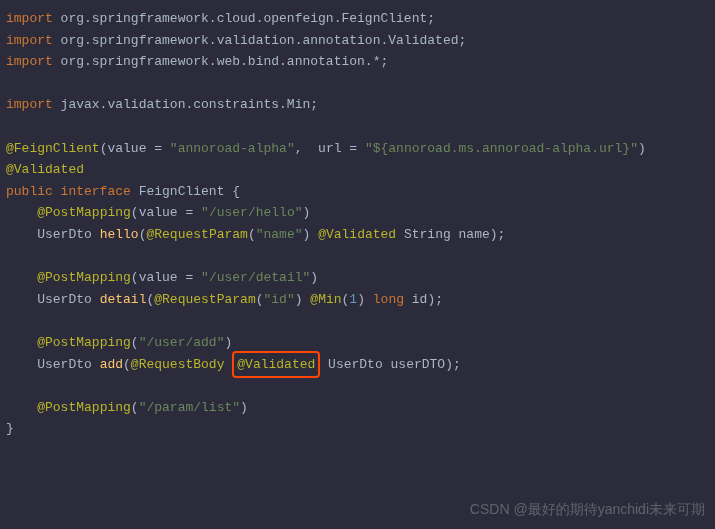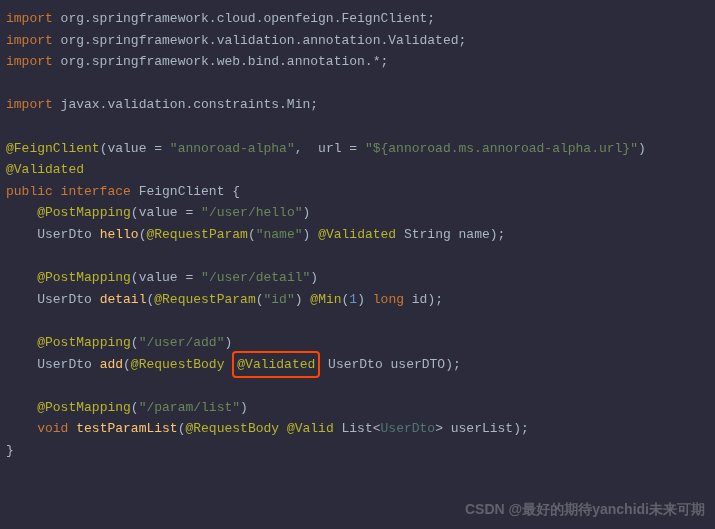--- a/index.html
+++ b/index.html
@@ -31,21 +31,20 @@
       display: inline-block;
       margin: -3px 0;
     }
     .watermark {
       position: absolute;
       bottom: 8px;
       right: 10px;
       color: rgba(200,200,200,0.35);
       font-size: 14px;
       font-family: sans-serif;
-      font-weight: bold;
     }
   </style>
 </head>
 <body>
 
 <div>
 <div class="line"><span class="kw">import</span><span> org.springframework.cloud.openfeign.FeignClient;</span></div>
 <div class="line"><span class="kw">import</span><span> org.springframework.validation.annotation.Validated;</span></div>
 <div class="line"><span class="kw">import</span><span> org.springframework.web.bind.annotation.*;</span></div>
 <div class="line"> </div>
@@ -61,17 +60,16 @@
 
 <div class="line"><span>    </span><span class="ann">@PostMapping</span><span>(</span><span>value</span><span> = </span><span class="str">"/user/detail"</span><span>)</span></div>
 <div class="line"><span>    </span><span>UserDto </span><span class="method">detail</span><span>(</span><span class="ann">@RequestParam</span><span>(</span><span class="str">"id"</span><span>) </span><span class="ann">@Min</span><span>(</span><span class="num">1</span><span>) </span><span class="kw">long </span><span>id</span><span>);</span></div>
 <div class="line"> </div>
 
 <div class="line"><span>    </span><span class="ann">@PostMapping</span><span>(</span><span class="str">"/user/add"</span><span>)</span></div>
 <div class="line"><span>    </span><span>UserDto </span><span class="method">add</span><span>(</span><span class="ann">@RequestBody </span><span class="highlight-box"><span class="ann">@Validated</span></span><span> </span><span>UserDto </span><span>userDTO</span><span>);</span></div>
 <div class="line"> </div>
 
 <div class="line"><span>    </span><span class="ann">@PostMapping</span><span>(</span><span class="str">"/param/list"</span><span>)</span></div>
-<div class="line"><span>    </span><span class="kw">void </span><span class="method">testParamList</span><span>(</span><span class="ann">@RequestBody </span><span class="ann">@Valid </span><span>List</span><span>&lt;</span><span class="generic">UserDto</span><span>&gt; </span><span>userList</span><span>);</span></div>
 <div class="line"><span>}</span></div>
 </div>
 
 <div class="watermark">CSDN @最好的期待yanchidi未来可期</div>
 
 </body></html>

